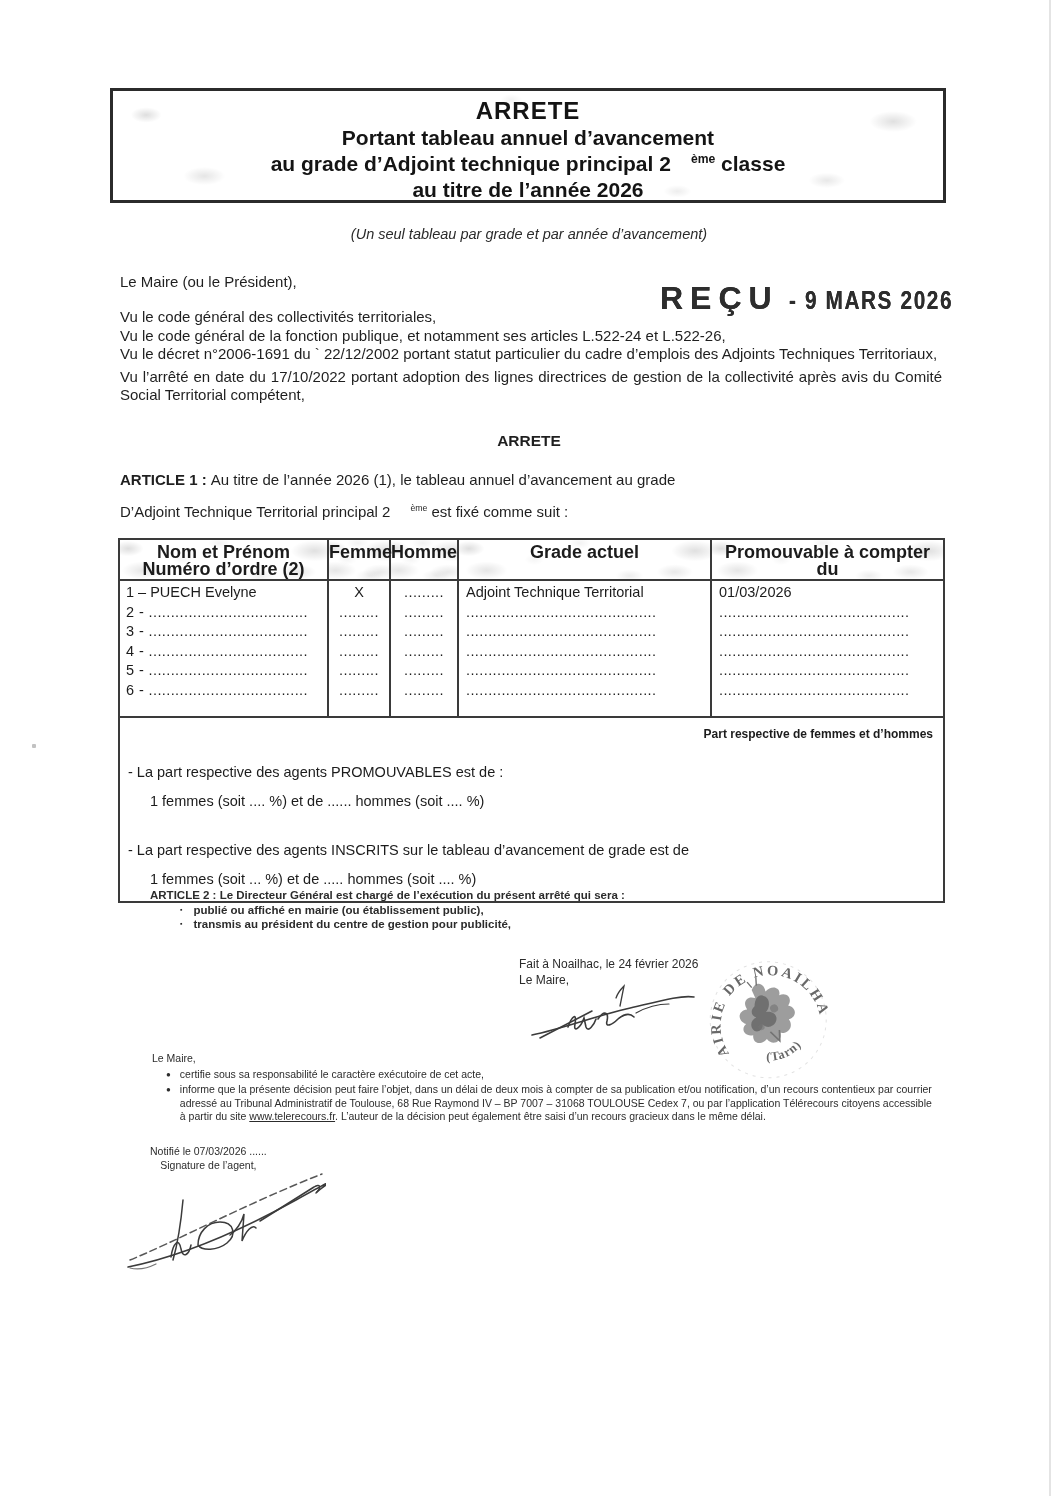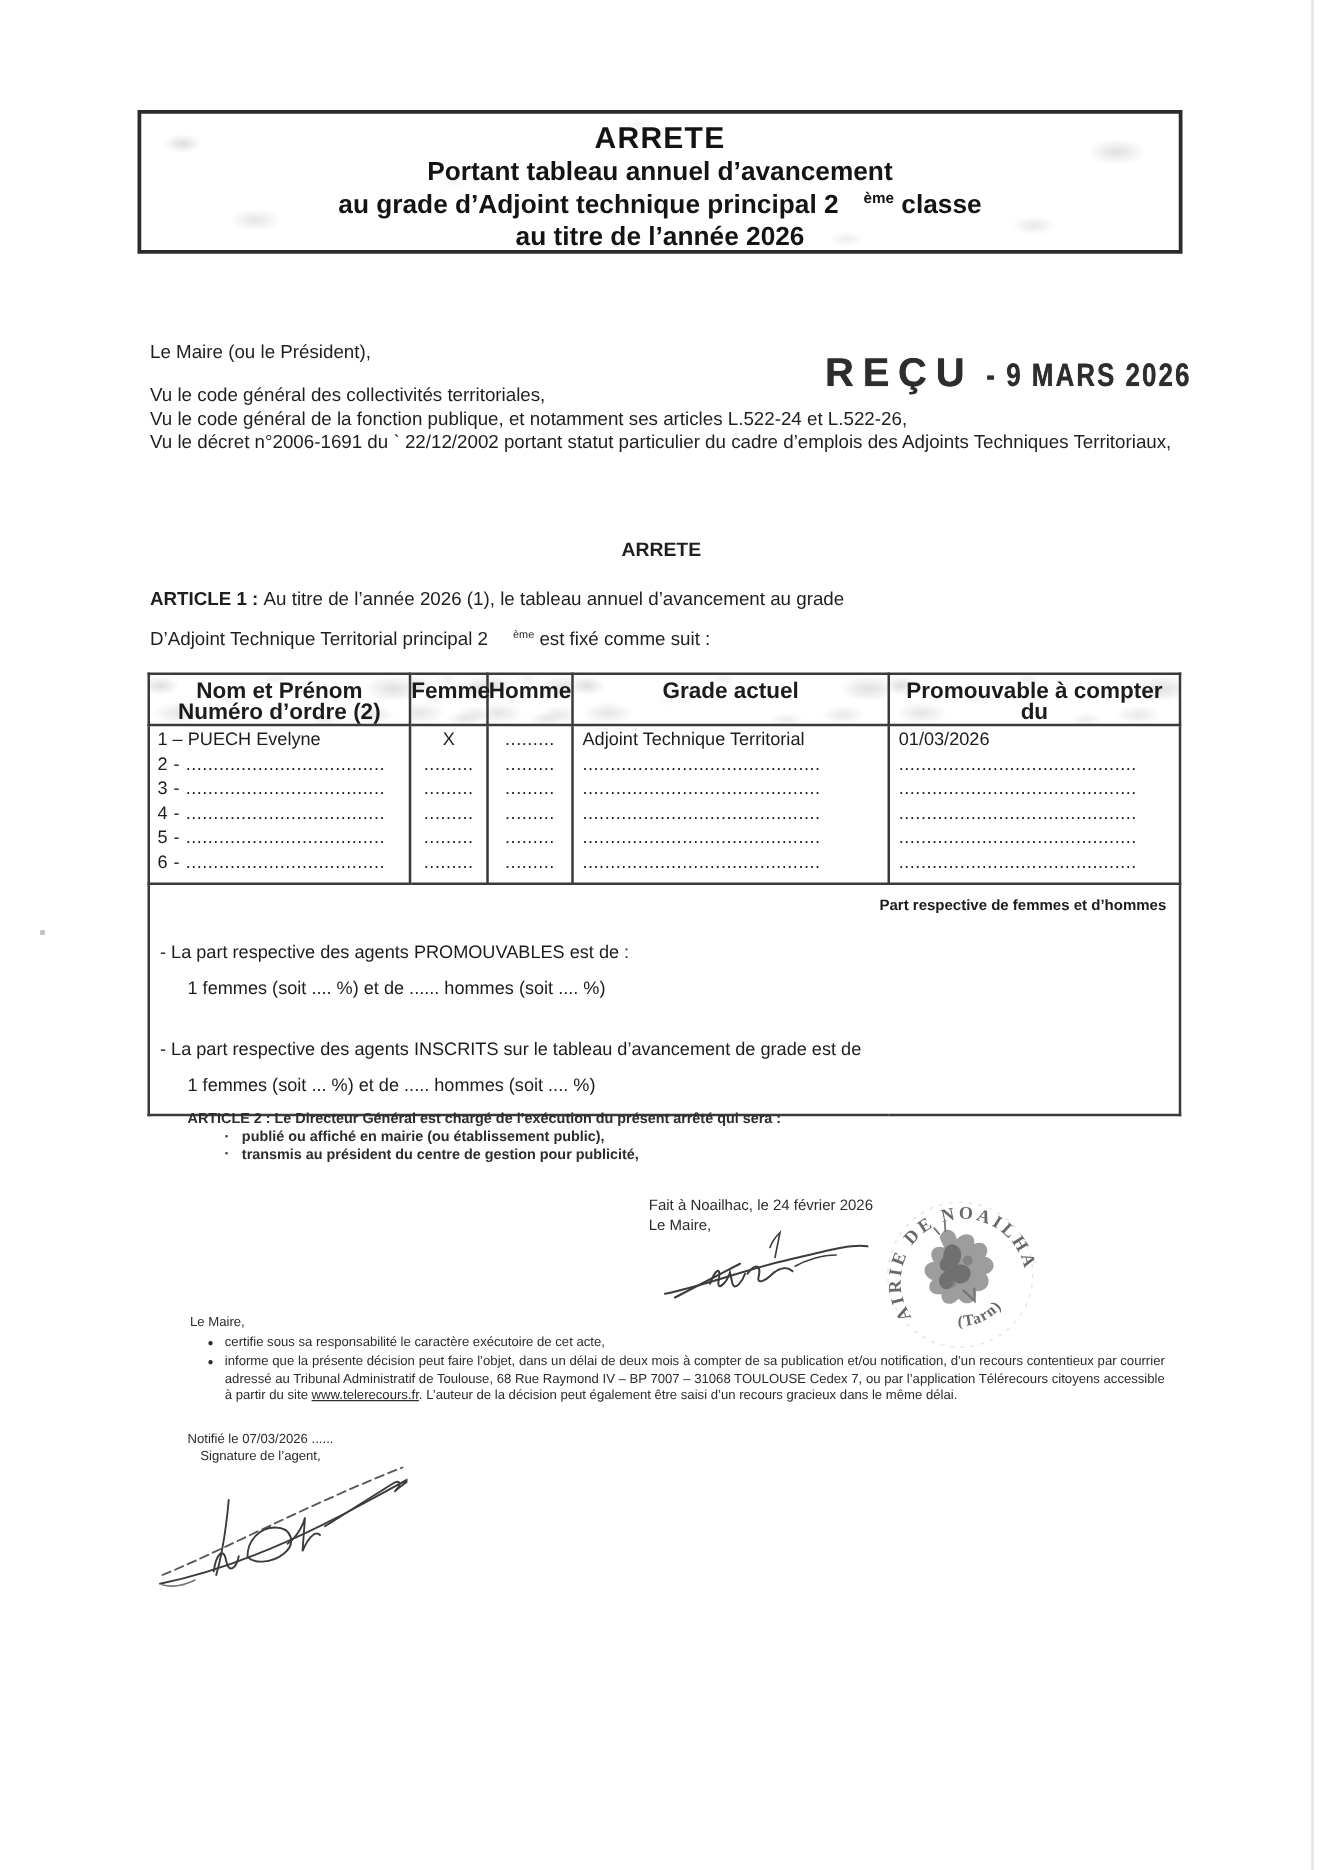--- a/index.html
+++ b/index.html
@@ -56,21 +56,21 @@
 
   .article1 { position:absolute; left:120px; top:471px; font-size:15px; }
   .article1-l2 { position:absolute; left:120px; top:503px; font-size:15px; }
 
   
   .main-table { position:absolute; left:118px; top:538px; width:825px;
     border-collapse:collapse; table-layout:fixed; font-size:14.5px; color:#1c1c1c; }
   .main-table th, .main-table td { border:2px solid #3a3a3a; }
   .main-table thead th { font-weight:bold; height:41px; vertical-align:top; padding-top:4px;
     font-size:18px; line-height:17px; }
-  .grid-td { height:124px; vertical-align:top; padding-top:2px; padding-bottom:6px; }
+  .grid-td { height:124px; vertical-align:top; padding-top:2px; padding-bottom:16px; }
   .cell-line { height:19.5px; line-height:19.5px; white-space:nowrap; overflow:hidden; }
   .al { text-align:left; padding-left:6px; }
   .ac { text-align:center; }
   .grid-td .pad { padding-left:7px; }
   .dots { letter-spacing:.4px; }
 
   .parity-cell { height:172px; vertical-align:top; padding:9px 10px 14px 8px; font-size:14.5px; }
   .parity-title { text-align:right; font-weight:bold; font-size:12px; }
   .parity-line1 { margin-top:23px; }
   .parity-line2 { margin-top:13px; padding-left:22px; }
@@ -109,32 +109,34 @@
   <div class="artifact-line"></div>
   <div class="artifact-dot"></div>
 
   <div class="header-box noise">
     <div class="title-l1">ARRETE</div>
     <div class="title-l2">Portant tableau annuel d’avancement</div>
     <div class="title-l2"><span>au grade d’Adjoint technique principal 2</span><sup>ème</sup><span> classe</span></div>
     <div class="title-l2">au titre de l’année 2026</div>
   </div>
 
+  <div class="subtitle">(Un seul tableau par grade et par année d’avancement)</div>
 
   <div class="opening">Le Maire (ou le Président),</div>
 
   <div class="recu">
     <span class="recu-word">REÇU</span>
     <span class="recu-date">- 9 MARS 2026</span>
   </div>
 
   <div class="recitals">
     <p>Vu le code général des collectivités territoriales,</p>
     <p>Vu le code général de la fonction publique, et notamment ses articles L.522-24 et L.522-26,</p>
     <p class="just">Vu le décret n°2006-1691 du ` 22/12/2002 portant statut particulier du cadre d’emplois des Adjoints Techniques Territoriaux,</p>
+    <p class="just gap-top">Vu l’arrêté en date du 17/10/2022 portant adoption des lignes directrices de gestion de la collectivité après avis du Comité Social Territorial compétent,</p>
   </div>
 
   <div class="arrete-mid">ARRETE</div>
 
   <div class="article1"><b>ARTICLE 1 : </b><span>Au titre de l’année 2026 (1), le tableau annuel d’avancement au grade</span></div>
   <div class="article1-l2"><span>D’Adjoint Technique Territorial principal 2</span><sup>ème</sup><span> est fixé comme suit :</span></div>
 
   <table class="main-table">
     <colgroup>
       <col style="width:209px">

